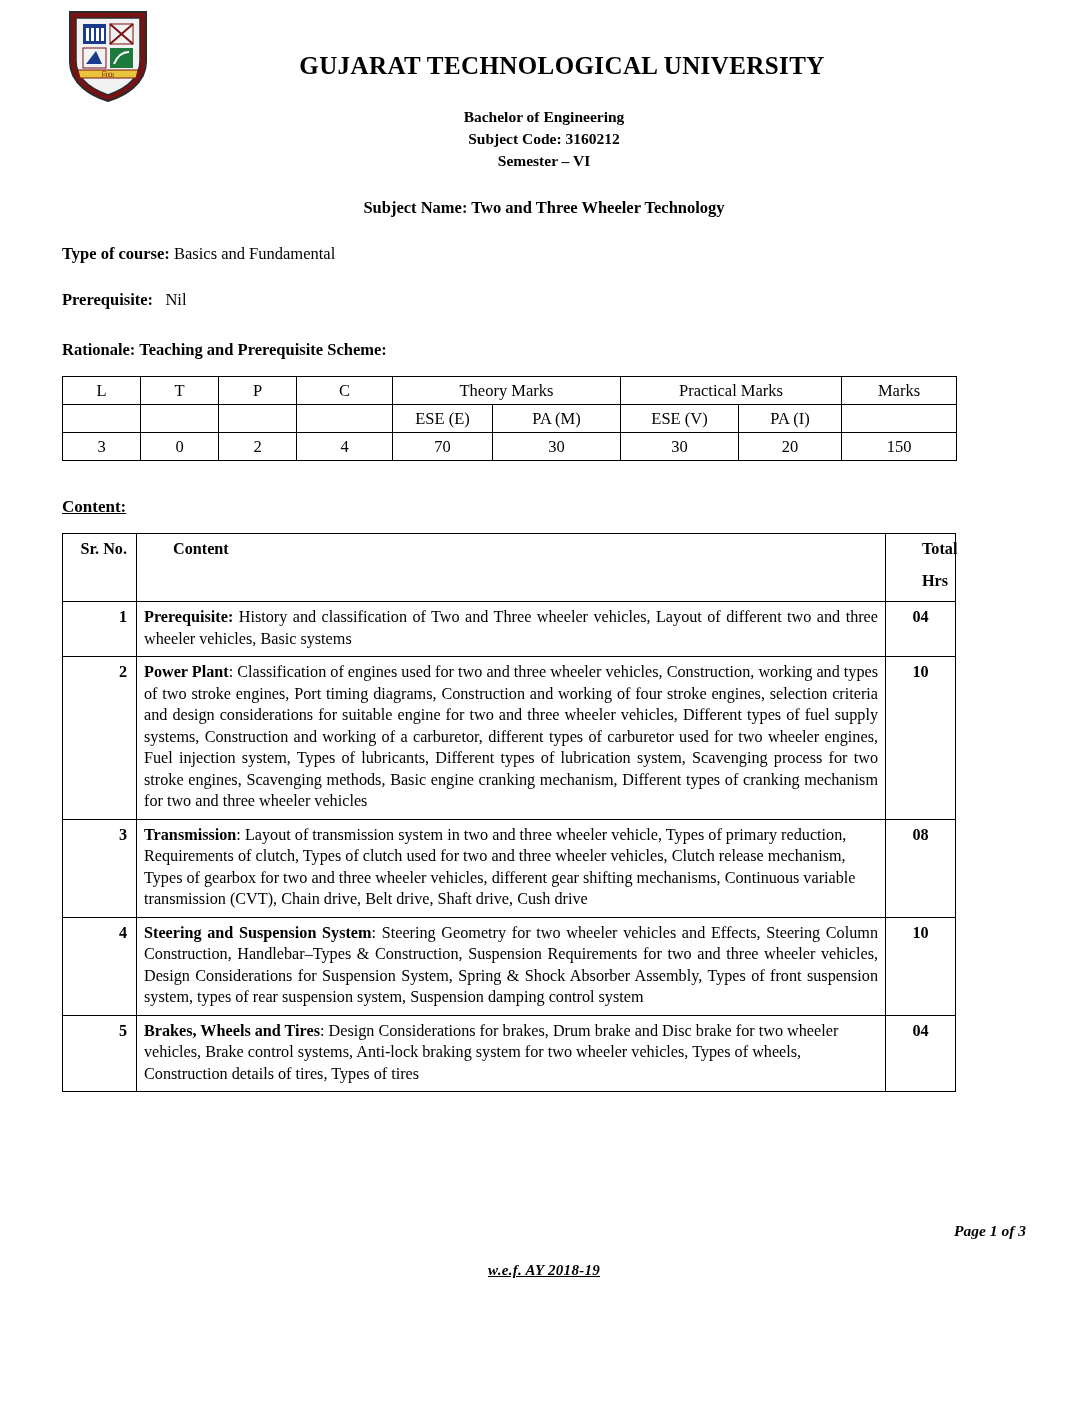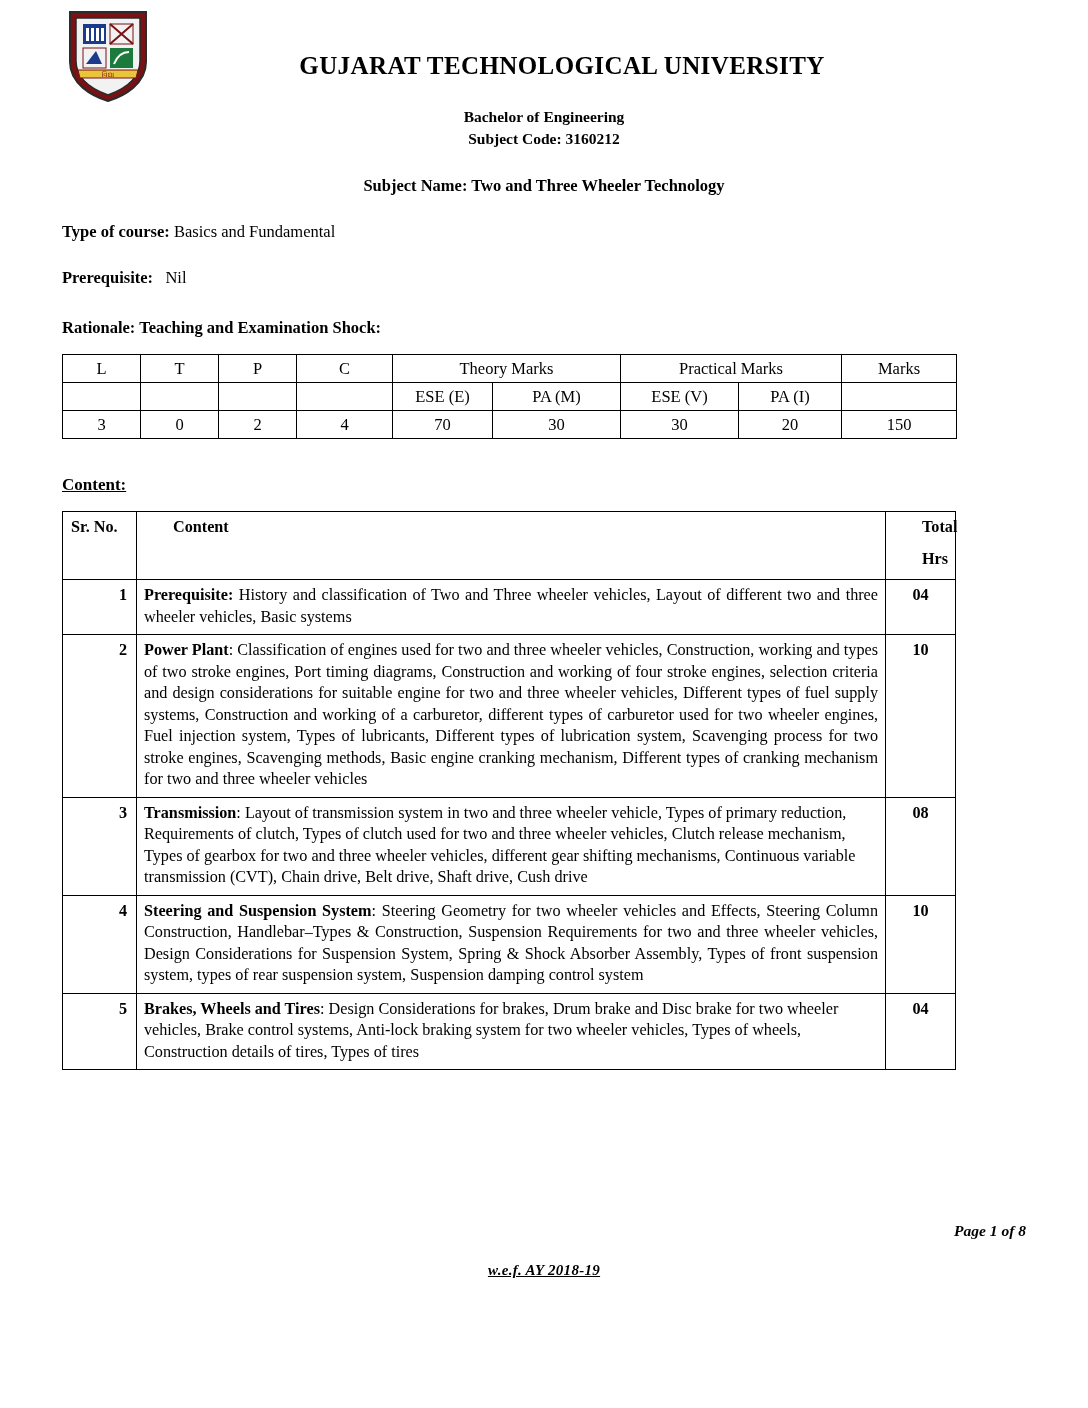--- a/index.html
+++ b/index.html
@@ -121,21 +121,21 @@
     font-weight: bold;
   }
   table.content td.body {
     text-align: justify;
   }
   table.content tr.head td {
     font-weight: bold;
     height: 56px;
     padding-left: 36px;
   }
-  table.content tr.head td.sr { text-align: left; padding-left: 8px;}
+  table.content tr.head td.sr { text-align: right; padding-left: 8px;}
   table.content tr.head td.hrs { text-align: center; }
   .topic-title { font-weight: bold; }
   
   tr.r1 td { line-height: 21.5px; }
   tr.r3 td.body, tr.r4 td.body, tr.r5 td.body { text-align: justify; }
   tr.r3 td.body { text-align: left; }
   tr.r5 td.body { text-align: left; }
   
   .page-num {
     position: absolute;
@@ -181,34 +181,35 @@
       <path d="M16 64 L76 64 L74 72 L18 72 Z" fill="#e8c53a" stroke="#7b1113" stroke-width="1"></path>
       <text x="46" y="71" font-size="7" text-anchor="middle" fill="#7b1113" font-family="DejaVu Sans, sans-serif">વિદ્યા</text>
     </svg>
   </div>
 
   <div class="header-block">
     <div class="univ-title">GUJARAT TECHNOLOGICAL UNIVERSITY</div>
     <div class="sub-head">
       <div>Bachelor of Engineering</div>
       <div>Subject Code: 3160212</div>
+      <div>Semester – VI</div>
     </div>
     <div class="subject-name">Subject Name: Two and Three Wheeler Technology</div>
   </div>
 
   <div class="meta">
     <div class="meta-line">
       <span class="lbl">Type of course:</span>
       <span>Basics and Fundamental</span>
     </div>
     <div class="meta-line">
       <span class="lbl">Prerequisite:</span>
       &nbsp;&nbsp;<span>Nil</span>
     </div>
-    <div class="meta-line rationale">Rationale: Teaching and Examination Shock:</div>
+    <div class="meta-line rationale">Rationale: Teaching and Prerequisite Scheme:</div>
   </div>
 
   <div class="scheme-wrap">
     <table class="scheme">
       <colgroup>
         <col style="width:78px">
           <col style="width:78px">
           <col style="width:78px">
         <col style="width:96px">
         <col style="width:100px">
@@ -298,16 +299,16 @@
 
         <tr class="r5">
           <td class="sr">5</td>
           <td class="body"><span class="topic-title">Brakes, Wheels and Tires</span><span>: Design Considerations for brakes, Drum brake and Disc brake for two wheeler vehicles, Brake control systems, Anti-lock braking system for two wheeler vehicles, Types of wheels, Construction details of tires, Types of tires</span></td>
           <td class="hrs">04</td>
         </tr>
       </tbody>
     </table>
   </div>
 
-  <div class="page-num">Page 1 of 8</div>
+  <div class="page-num">Page 1 of 3</div>
   <div class="wef">w.e.f. AY 2018-19</div>
 
 </div>
 
 </body></html>

